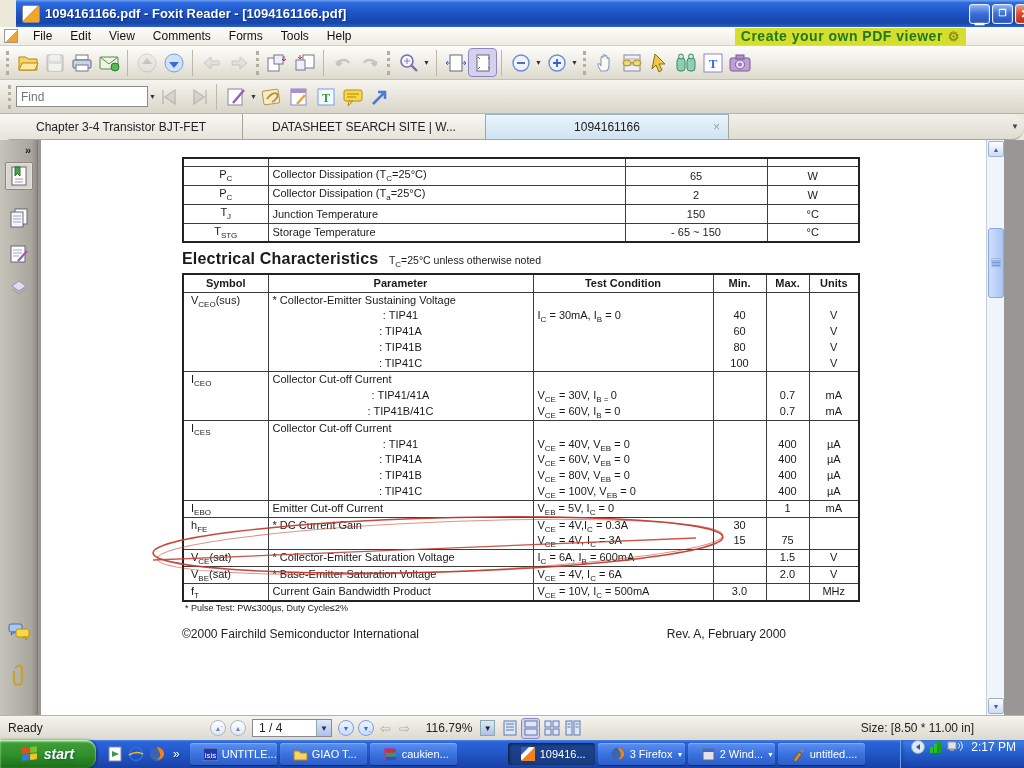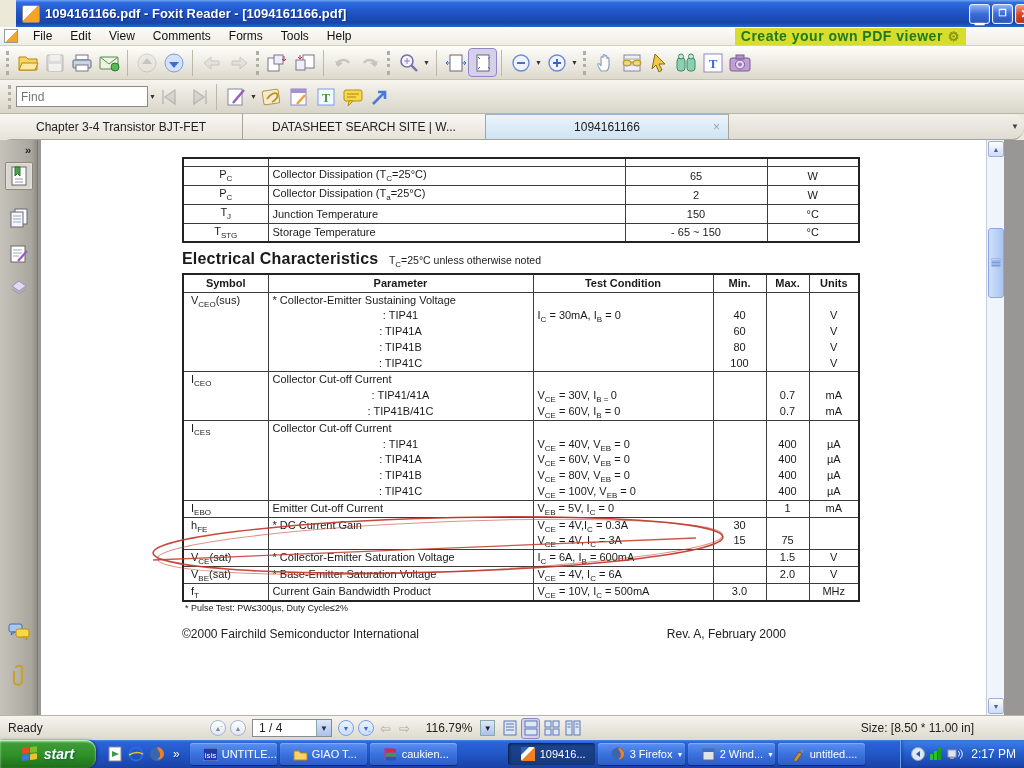--- a/index.html
+++ b/index.html
@@ -107,21 +107,21 @@
   .xp-flag i:nth-child(1){background:#e84c22;} .xp-flag i:nth-child(2){background:#7ebf2a;}
   .xp-flag i:nth-child(3){background:#3a7ae0;} .xp-flag i:nth-child(4){background:#f4c22a;}
   #quicklaunch { display:flex; align-items:center; gap:3px; padding:0 6px 0 10px; }
   .ql { width:18px; height:18px; display:flex; align-items:center; justify-content:center; }
   #ql-chevron { color:#fff; font-size:12px; margin:0 4px; text-shadow:1px 1px 1px #037; }
   #task-buttons { display:flex; align-items:center; gap:3px; flex:1; }
   .task-btn { width:87px; height:22px; border-radius:3px; background:linear-gradient(180deg,#5b90f2,#3a72de 50%,#2c5ec8); box-shadow:inset 0 1px 1px #bcd2ff80, 0 1px 1px #0006; color:#fff; font-size:11px; display:flex; align-items:center; gap:4px; padding:0 13px; overflow:hidden; white-space:nowrap; }
   .task-btn.active { background:linear-gradient(180deg,#1c448f,#173a7e); box-shadow:inset 1px 1px 3px #0009;margin-left:48px; }
   .task-btn .dd { margin-left:auto; font-size:7px; }
   .tb-ic { width:15px; height:14px; flex:none; display:flex; align-items:center; justify-content:center; font-size:8px; }
-  #systray { height:28px; display:flex; align-items:center; gap:4px; padding:0 8px 0 10px; background:linear-gradient(180deg,#3f80e8 0%,#2560cf 45%,#1941a5 100%); border-left:1px solid #6aa0f0; box-shadow:inset 2px 0 3px #0a2a7a55; color:#fff; }
+  #systray { height:28px; display:flex; align-items:flex-start; gap:4px; padding:0 8px 0 10px; background:linear-gradient(180deg,#3f80e8 0%,#2560cf 45%,#1941a5 100%); border-left:1px solid #6aa0f0; box-shadow:inset 2px 0 3px #0a2a7a55; color:#fff; }
   #tray-time { font-size:12px; color:#fff; margin-left:4px; }
 </style>
 </head>
 <body>
 
 <div id="app">
 
   <div id="titlebar">
     <div class="app-icon"></div>
     <div class="title-text">1094161166.pdf - Foxit Reader - [1094161166.pdf]</div>

